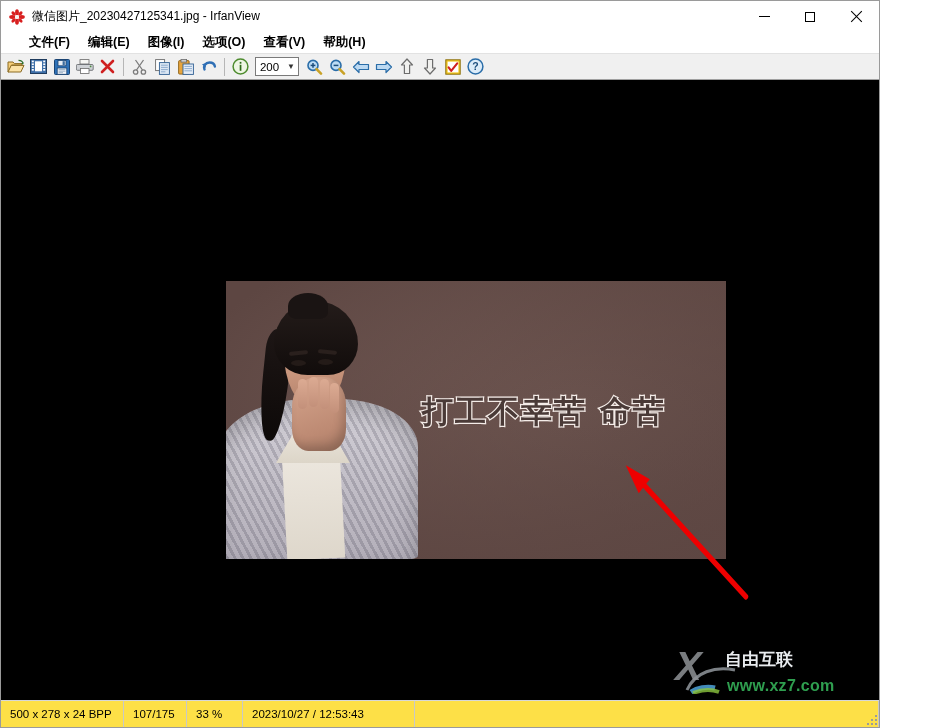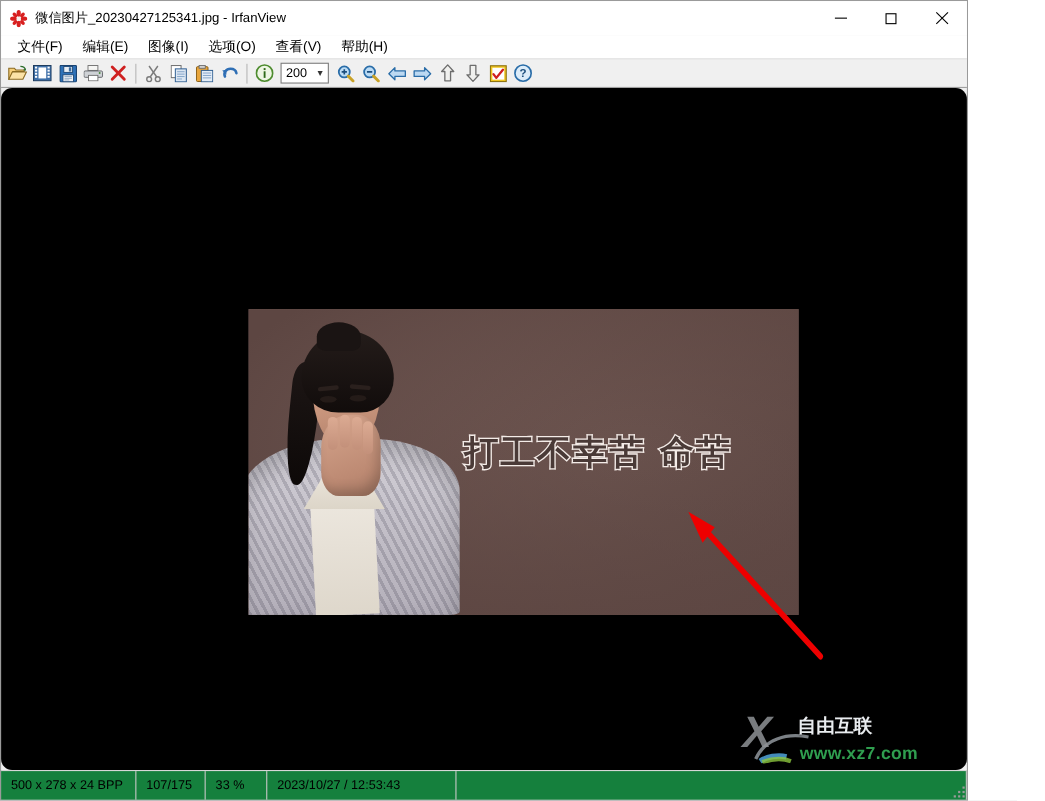--- a/index.html
+++ b/index.html
@@ -90,22 +90,23 @@
   }
   .glyph-close:before { transform: rotate(45deg); }
   .glyph-close:after  { transform: rotate(-45deg); }
 
   
   .menubar {
     height: 21px;
     background: #ffffff;
     display: flex;
     align-items: center;
-    padding-left: 7px;
+    padding-left: 20px;
     flex: none;
+    font-weight: bold;
   }
   .menu-item {
     font-size: 12.5px;
     color: #000;
     padding: 2px 8px 3px 8px;
     margin-right: 2px;
     cursor: default;
     white-space: nowrap;
   }
 
@@ -163,21 +164,20 @@
     color: #333;
     line-height: 1;
   }
 
   
   .canvas {
     flex: 1;
     background: #000000;
     position: relative;
     overflow: hidden;
-    border-radius: 10px;
   }
   .photo {
     position: absolute;
     left: 225px;
     top: 201px;
     width: 500px;
     height: 278px;
     background: #6b5450;
     overflow: hidden;
   }
@@ -370,21 +370,21 @@
   }
   .wm-swoosh {
     position: absolute;
     left: 14px; top: 20px;
     width: 52px; height: 30px;
   }
 
   
   .statusbar {
     height: 26px;
-    background: #15803d;
+    background: #fde047;
     border-top: 1px solid #d7d7d7;
     display: flex;
     align-items: stretch;
     flex: none;
     font-size: 11.5px;
     color: #000;
     position: relative;
   }
   .sb-cell {
     display: flex;

